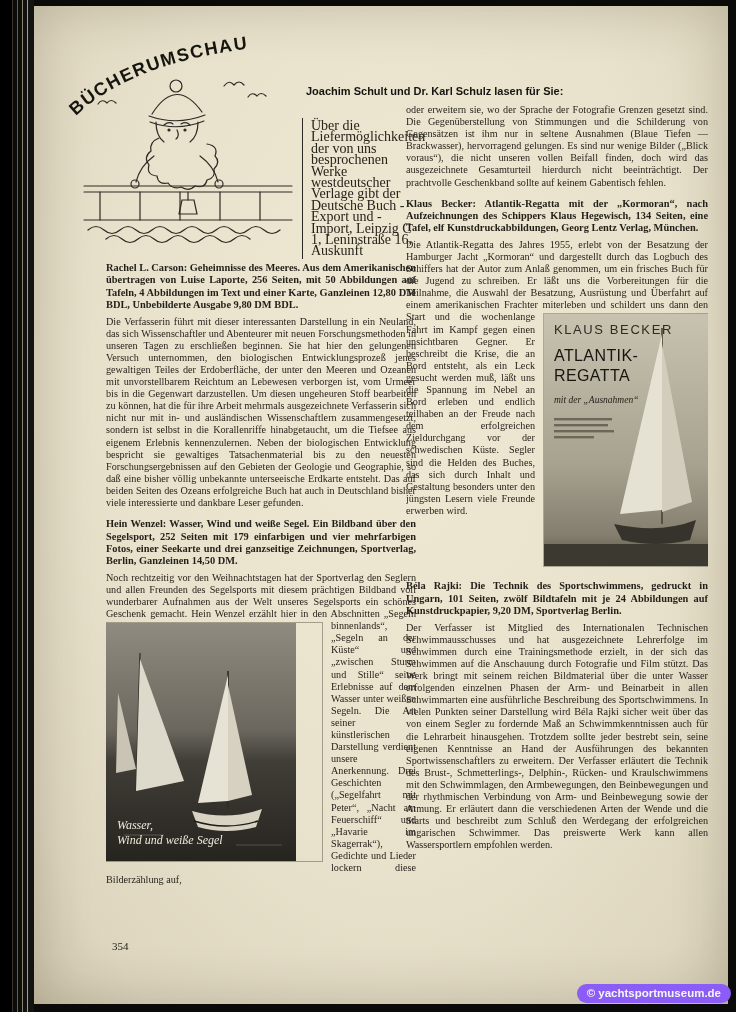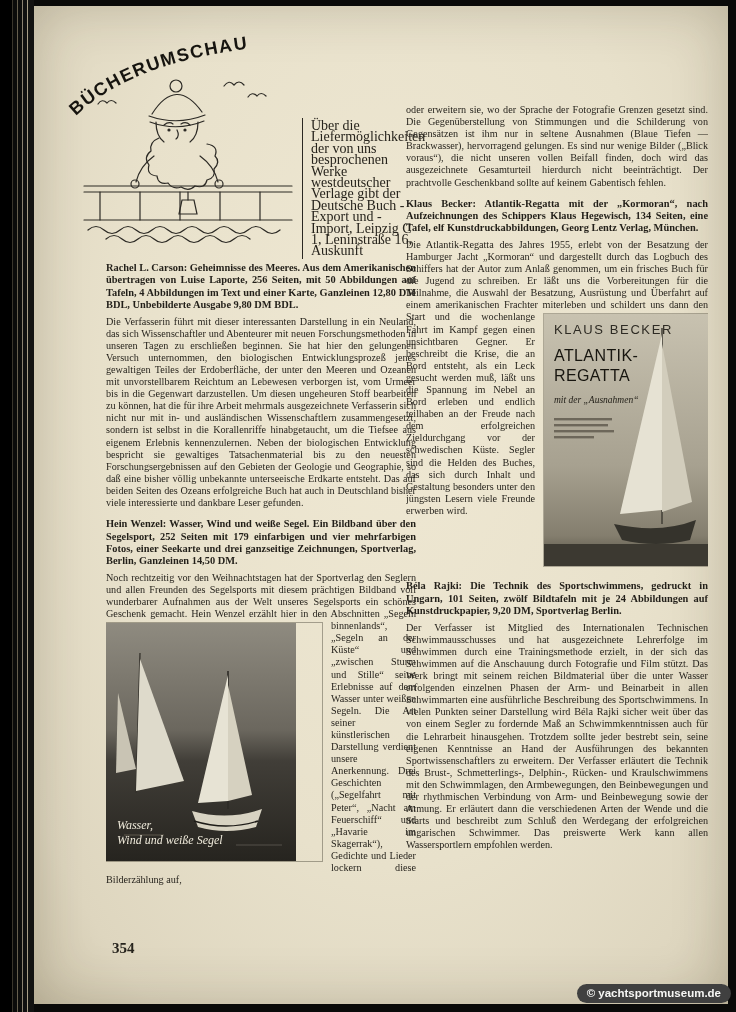--- a/index.html
+++ b/index.html
@@ -65,24 +65,24 @@
     font-family:"Liberation Sans",sans-serif;font-size:13px;letter-spacing:1.6px;color:#2e2b24;
   }
   .cover-title{
     position:absolute;left:10px;
     font-family:"Liberation Sans",sans-serif;font-weight:normal;
     font-size:16px;letter-spacing:.4px;color:#17150f;white-space:nowrap;
   }
   .cover-title.t1{top:36px;}
   .cover-title.t2{top:56px;}
   .cover-sub{position:absolute;left:10px;top:80px;font-size:9.5px;font-style:italic;color:#24211a;}
-  .pageno{position:absolute;left:78px;top:934px;font-size:15px;color:#26231c;font-weight:bold;}
+  .pageno{position:absolute;left:78px;top:934px;font-size:11px;color:#26231c;}
   .watermark{
     position:absolute;right:5px;top:984px;z-index:5;
-    background:#404040;color:#f6f6f4;
+    background:#8b5cf6;color:#f6f6f4;
     font-family:"Liberation Sans",sans-serif;font-weight:bold;font-size:11.5px;
     padding:3px 10px 4px;border-radius:11px;
   }
   .illus path,.illus line,.illus circle{stroke:#2c2a25;stroke-width:1.2;fill:none;stroke-linecap:round;}
   .illus .dot{fill:#2c2a25;stroke:none;}
 </style>
 </head>
 <body>
 
 <div class="spine"></div>
@@ -91,20 +91,21 @@
 
   <svg class="arc-svg" width="220" height="100" viewBox="0 0 220 100">
     <defs>
       <path id="arcpath" d="M 10,84 Q 70,26 208,14"></path>
     </defs>
     <text font-size="18" letter-spacing="1.5">
       <textPath href="#arcpath">BÜCHERUMSCHAU</textPath>
     </text>
   </svg>
 
+  <div class="byline">Joachim Schult und Dr. Karl Schulz lasen für Sie:</div>
 
   <svg class="illus" width="225" height="176" viewBox="0 0 225 176">
     <g>
       <path d="M148,16 q5,-7 10,-1 q5,-6 10,0"></path>
       <path d="M172,27 q4,-6 9,-1 q4,-5 9,0"></path>
       <path d="M22,34 q4,-6 9,-1 q4,-5 9,0"></path>
     </g>
     <g>
       <circle cx="100" cy="16" r="6"></circle>
       <path d="M76,44 Q100,6 126,42"></path>

